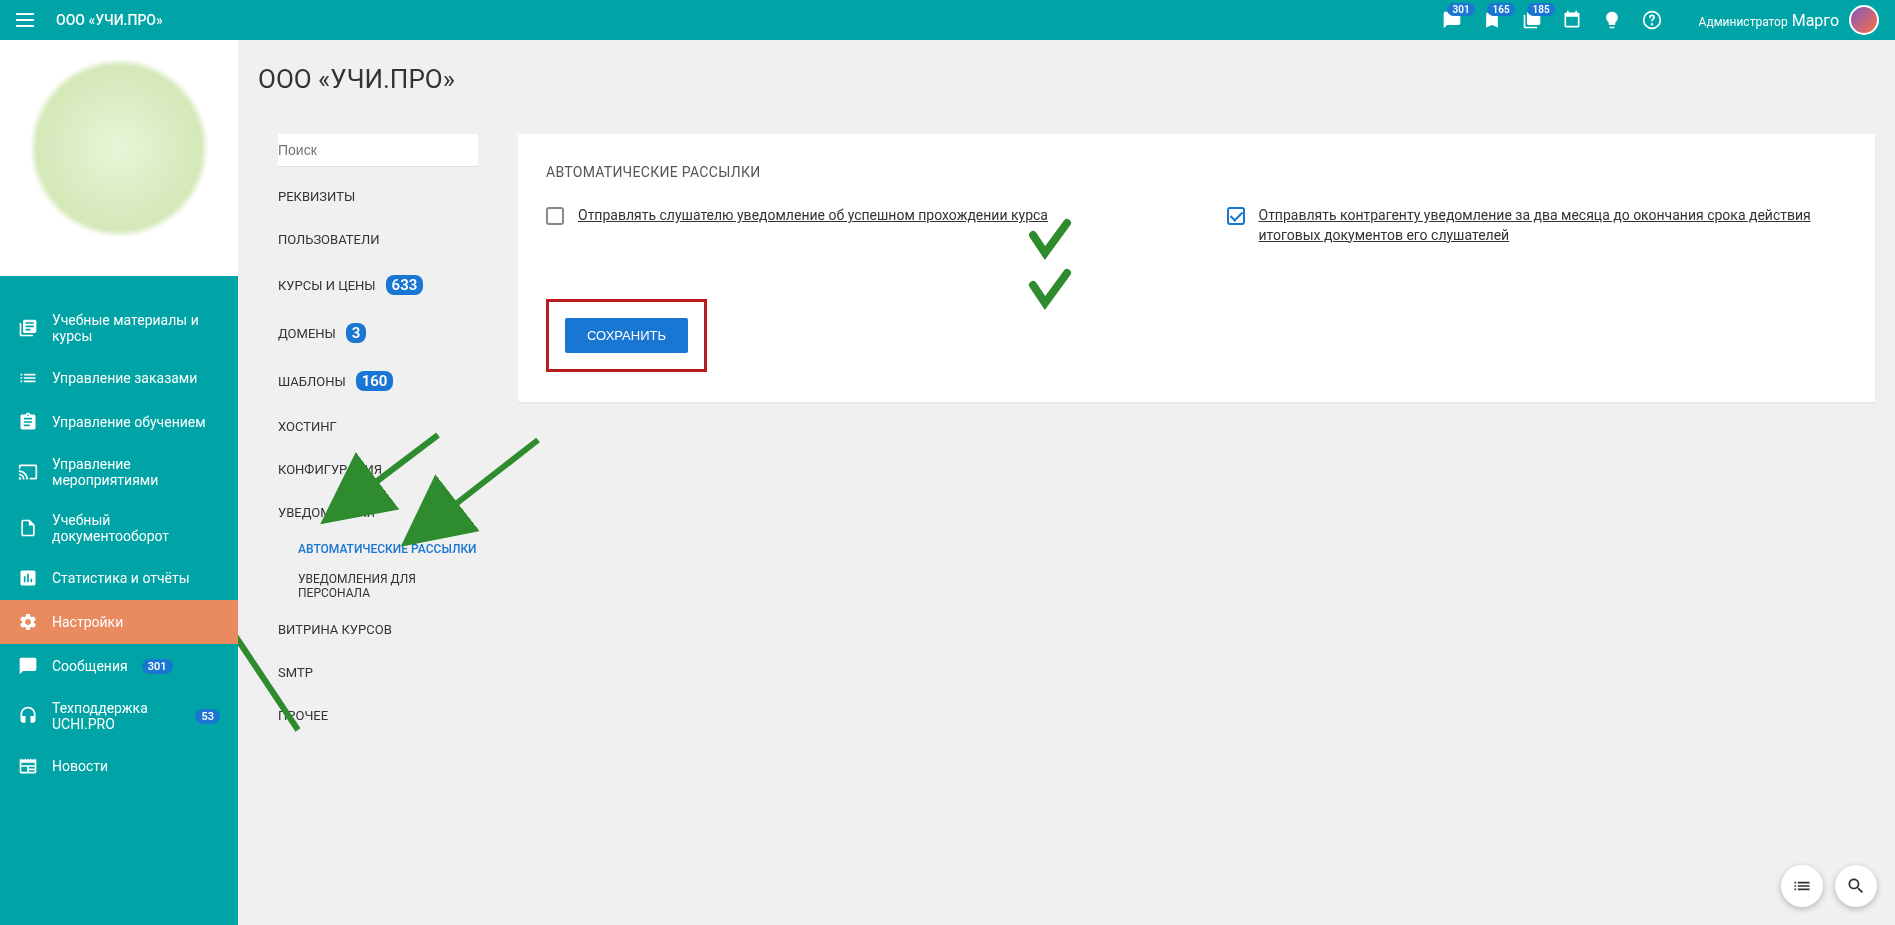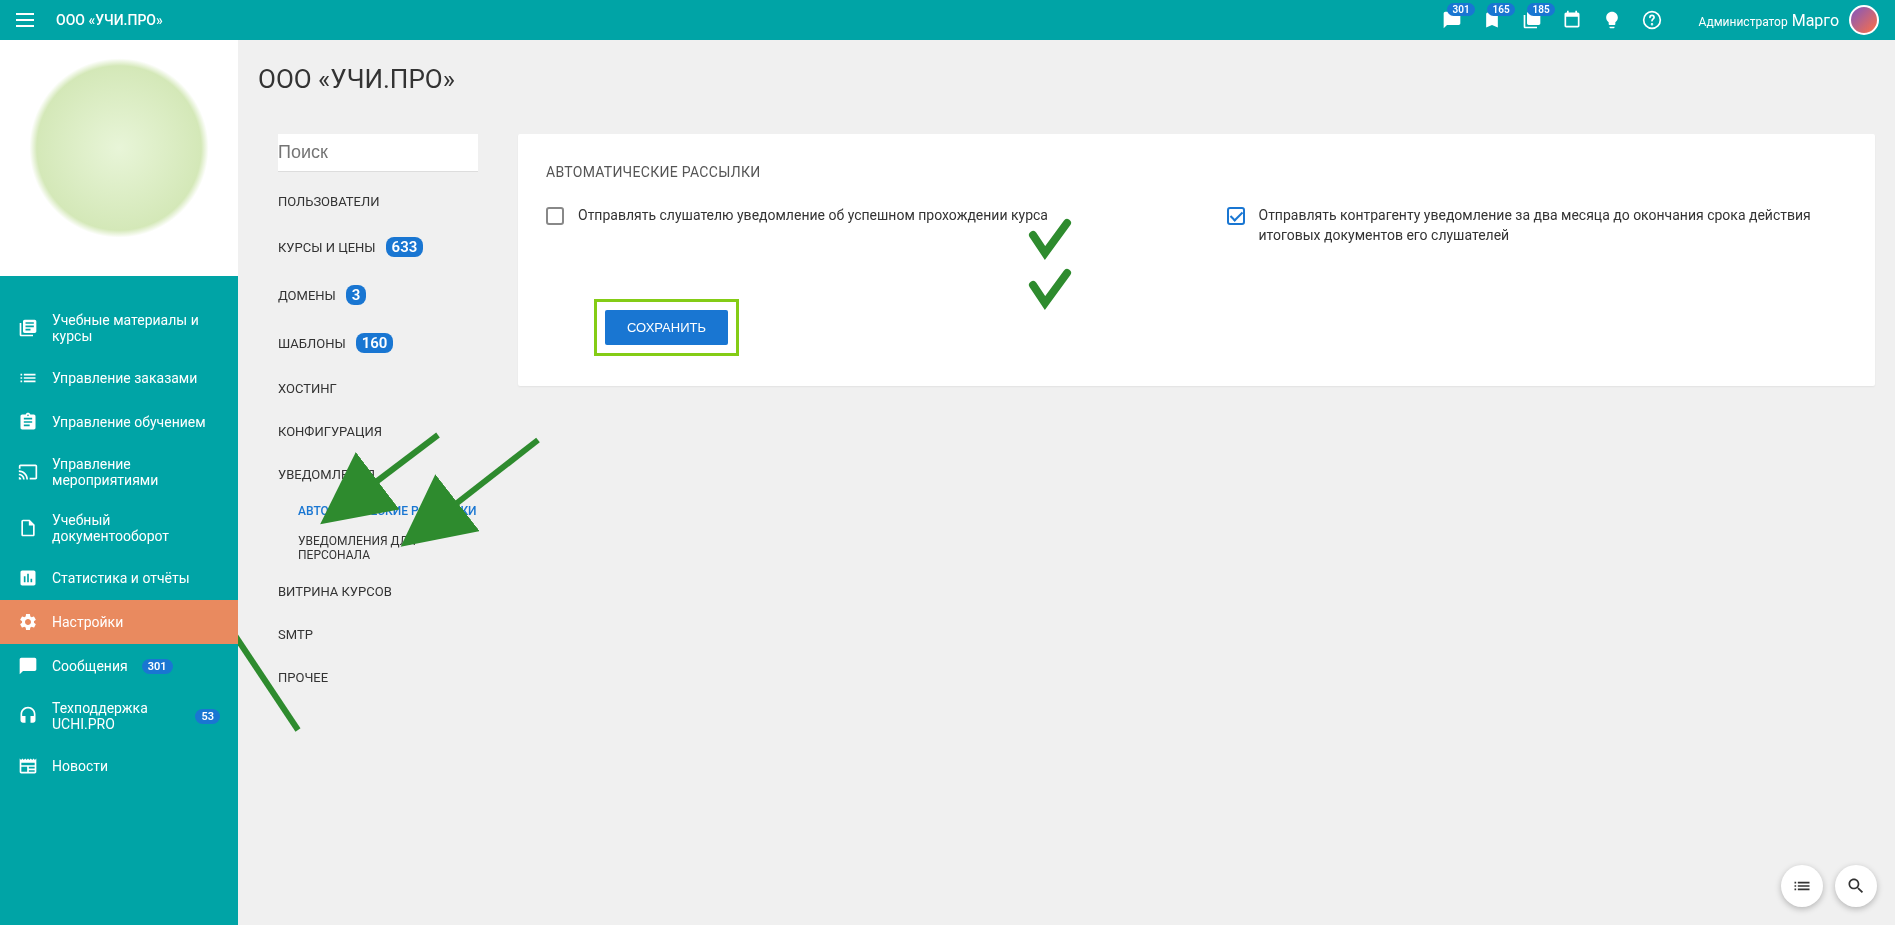--- a/index.html
+++ b/index.html
@@ -25,43 +25,43 @@
 
 .sidebar { width: 238px; background: #00a4a6; color: #fff; display: flex; flex-direction: column; overflow-y: auto; gap: 24px; }
 .sidebar-logo { padding: 18px; background: #fff; }
 .sidebar-logo-img { width: 100%; height: 200px; background: radial-gradient(circle at 50% 45%, #e8f5d8 0%, #d4e8b8 55%, #fff 60%); border-radius: 50%; position: relative; }
 .sidebar-menu { list-style: none; padding: 0; }
 .sidebar-item { display: flex; align-items: center; gap: 14px; padding: 12px 18px; font-size: 14px; cursor: pointer; }
 .sidebar-item.active { background: #e98a5f; }
 .sidebar-item .badge { background: #1976d2; color: #fff; font-size: 11px; padding: 1px 6px; border-radius: 8px; font-weight: 600; }
 .sidebar-icon { width: 20px; height: 20px; display: inline-flex; align-items: center; justify-content: center; fill: #fff; }
 .search-row { padding: 0 20px 8px 20px; }
-.search-input { width: 100%; border: none; border-bottom: 1px solid #ddd; padding: 8px 0; font-size: 18px; outline: none; }
+.search-input { width: 100%; border: none; border-bottom: 1px solid #ddd; padding: 8px 0; font-size: 14px; outline: none; }
 .sec-menu { list-style: none; }
 .sec-item { padding: 14px 20px; font-size: 13px; cursor: pointer; display: flex; align-items: center; gap: 10px; color: #333; }
 .sec-item .badge { background: #1976d2; color: #fff; font-size: 15px; padding: 1px 6px; border-radius: 8px; font-weight: 600; }
 .sec-sub { list-style: none; }
 .sec-sub-item { padding: 8px 20px 8px 40px; font-size: 12px; cursor: pointer; color: #333; }
 .sec-sub-item.active { color: #1976d2; font-weight: 500; }
 
 
 .main { flex: 1; background: #f0f0f0; padding: 0 20px 20px 20px; overflow-y: auto; position: relative; }
 .main-header { padding: 24px 0 40px 0; }
 .main-title { font-size: 26px; font-weight: 400; color: #333; }
 .card { background: #fff; border-radius: 2px; padding: 30px 28px; box-shadow: 0 1px 2px rgba(0,0,0,0.06); }
 .card-title { font-size: 14px; color: #555; margin-bottom: 26px; letter-spacing: 0.3px; }
-.form-row { display: flex; gap: 60px; align-items: flex-start; margin-bottom: 36px; }
+.form-row { display: flex; gap: 60px; align-items: flex-start; margin-bottom: 36px; text-decoration: underline; }
 .form-col { flex: 1; }
 .check-row { display: flex; align-items: flex-start; gap: 14px; margin-bottom: 18px; cursor: pointer; }
 .checkbox { width: 18px; height: 18px; border: 2px solid #888; border-radius: 3px; flex-shrink: 0; margin-top: 1px; position: relative; }
 .checkbox.checked { border-color: #1976d2; }
 .checkbox.checked::after { content: ""; position: absolute; left: 4px; top: 0px; width: 5px; height: 10px; border: solid #1976d2; border-width: 0 2px 2px 0; transform: rotate(45deg); }
 .check-label { font-size: 14px; color: #333; line-height: 1.4; }
 .btn-save { background: #1976d2; color: #fff; border: none; padding: 10px 22px; font-size: 13px; cursor: pointer; border-radius: 2px; font-weight: 500; }
-.save-wrap { border: 3px solid #84cc16; padding: 8px; display: inline-block; margin-left: 48px; }
+.save-wrap { border: 3px solid #b91c1c; padding: 16px; display: inline-block; }
 
 
 .anno { position: absolute; pointer-events: none; }
 
 
 .fab-group { position: fixed; bottom: 18px; right: 18px; display: flex; gap: 12px; }
 .fab { width: 42px; height: 42px; border-radius: 50%; background: #fff; box-shadow: 0 2px 6px rgba(0,0,0,0.25); display: flex; align-items: center; justify-content: center; cursor: pointer; }
 </style>
 </head>
 <body>
@@ -215,20 +215,23 @@
       <h1 class="main-title">ООО «УЧИ.ПРО»</h1>
     </div>
 
     <div style="display:flex; gap:20px; align-items:flex-start;">
 
       <div style="width:240px; flex-shrink:0;">
         <div class="search-row">
           <input class="search-input" placeholder="Поиск" style="">
         </div>
         <ul class="sec-menu">
+          <li class="sec-item">
+              <span>РЕКВИЗИТЫ</span>
+            </li>
           <li class="sec-item">
               <span>ПОЛЬЗОВАТЕЛИ</span>
             </li>
           <li class="sec-item">
               <span>КУРСЫ И ЦЕНЫ</span>
               <span class="badge">633</span>
             </li>
           <li class="sec-item">
               <span>ДОМЕНЫ</span>
               <span class="badge">3</span>

